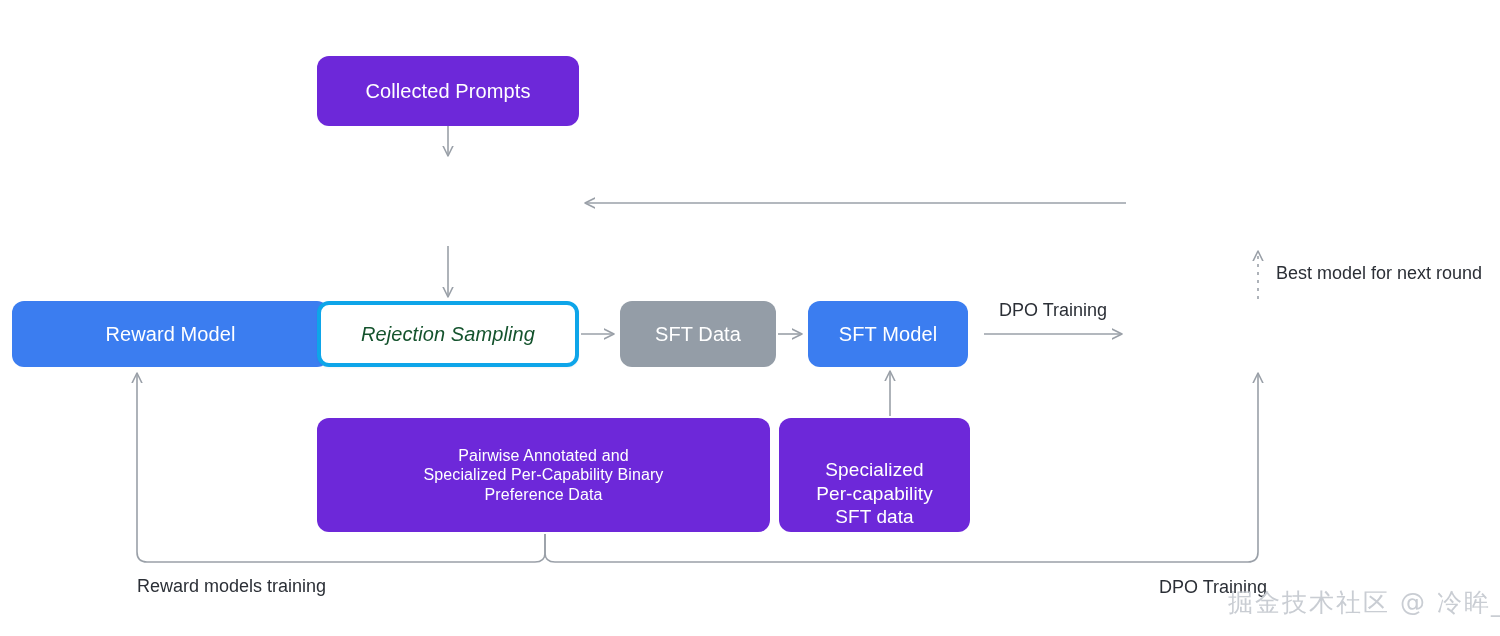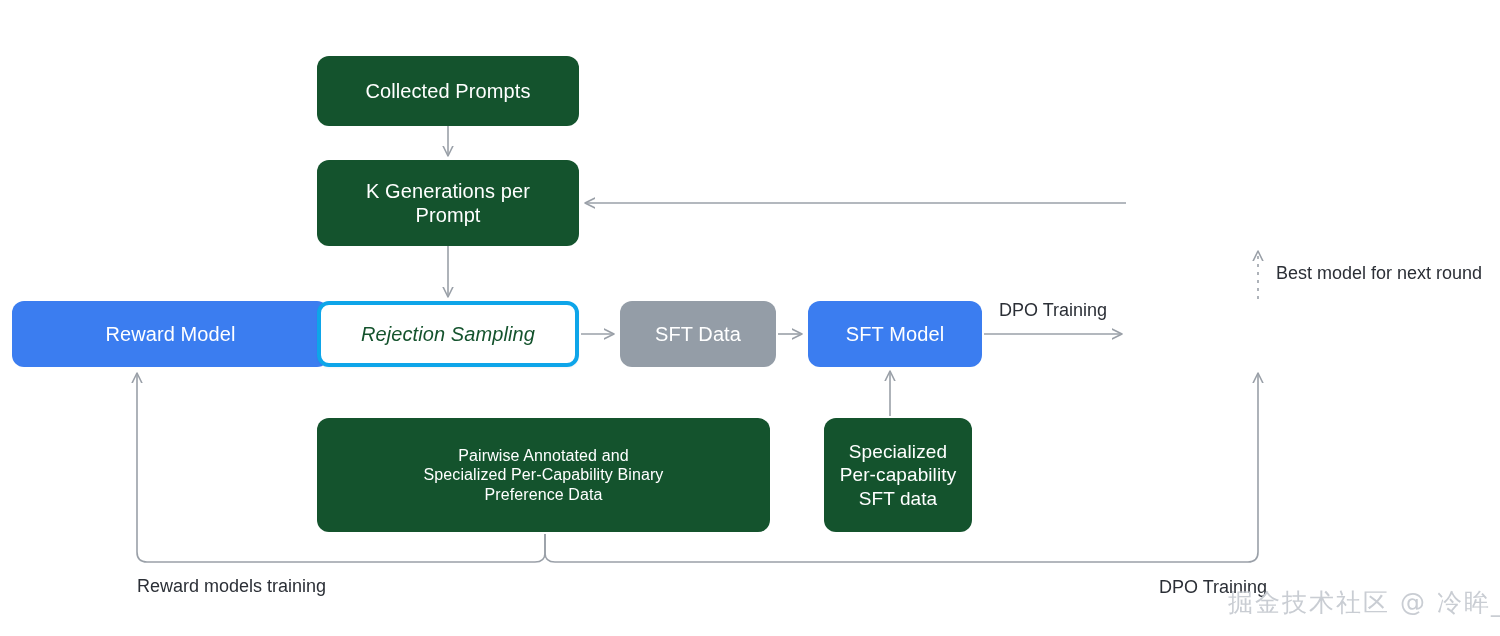--- a/index.html
+++ b/index.html
@@ -36,21 +36,21 @@
     line-height: 1.22;
     letter-spacing: 0.1px;
     white-space: pre-line;
     padding: 4px 10px;
   }
   .node.model {
     background: #3b7df0;
     color: #ffffff;
   }
   .node.data {
-    background: #14532d;
+    background: #6d28d9;
     color: #ffffff;
   }
   .node.data2 {
     background: #949da7;
     color: #ffffff;
   }
   .node.plain {
     background: #ffffff;
     color: #14532d;
     border: 4px solid #0ea5e9;
@@ -142,50 +142,46 @@
       <path d="M 545 534 L 545 553 Q 545 562 535 562 L 147 562 Q 137 562 137 552 L 137 373" marker-end="url(#arrow)"></path>
 
       <path d="M 545 534 L 545 553 Q 545 562 555 562 L 1248 562 Q 1258 562 1258 552 L 1258 373" marker-end="url(#arrow)"></path>
     </g>
   </svg>
 
   <div class="node data" style="left:317px; top:56px; width:262px; height:70px; font-size:20px;">
     <span>Collected Prompts</span>
   </div>
 
-  <div class="node data" style="left:317px; top:160px; width:262px; height:86px; font-size:20px;">
-    <span>K Generations per
-Prompt</span>
-  </div>
 
   <div class="node model" style="left:12px; top:301px; width:317px; height:66px; font-size:20px;">
     <span>Reward Model</span>
   </div>
 
   <div class="node plain" style="left:317px; top:301px; width:262px; height:66px; font-size:20px;">
     <span>Rejection Sampling</span>
   </div>
 
   <div class="node data2" style="left:620px; top:301px; width:156px; height:66px; font-size:20px;">
     <span>SFT Data</span>
   </div>
 
-  <div class="node model" style="left:808px; top:301px; width:174px; height:66px; font-size:20px;">
+  <div class="node model" style="left:808px; top:301px; width:160px; height:66px; font-size:20px;">
     <span>SFT Model</span>
   </div>
 
 
 
   <div class="node data" style="left:317px; top:418px; width:453px; height:114px; font-size:16px;">
     <span>Pairwise Annotated and
 Specialized Per-Capability Binary
 Preference Data</span>
   </div>
 
-  <div class="node data" style="left:824px; top:418px; width:148px; height:114px; font-size:19px;">
+  <div class="node data" style="left:779px; top:418px; width:191px; height:114px; font-size:19px;align-items:flex-end;">
     <span>Specialized
 Per-capability
 SFT data</span>
   </div>
 
   <div class="edge-label" style="left:999px; top:300px;">DPO Training</div>
 
   <div class="edge-label" style="left:1276px; top:263px;">Best model for next round</div>
 
   <div class="edge-label" style="left:137px; top:576px;">Reward models training</div>

